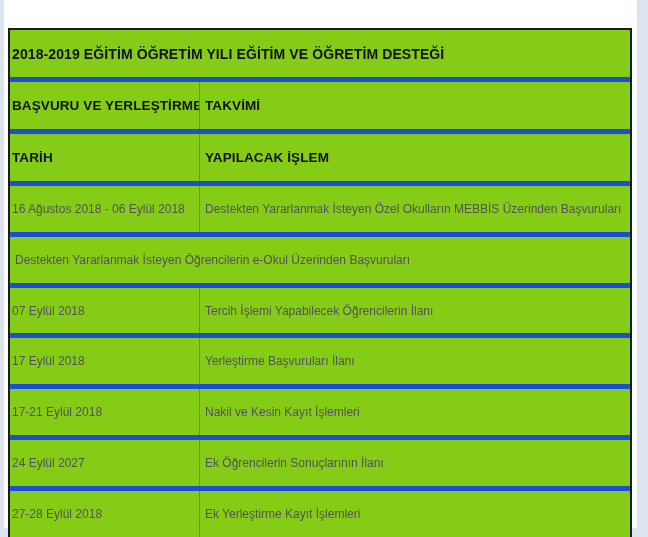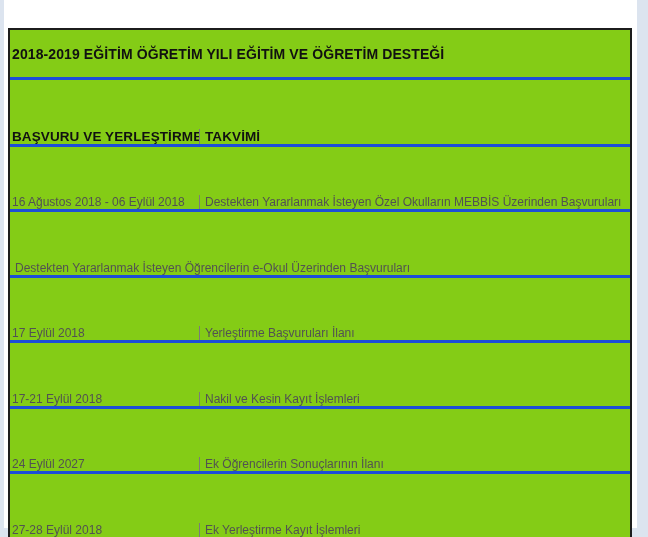--- a/index.html
+++ b/index.html
@@ -33,22 +33,21 @@
     display: flex;
     flex-direction: column;
   }
   .t-row {
     display: flex;
     flex: 1 1 auto;
     align-items: stretch;
     min-height: 0;
   }
   .t-row + .t-row {
-    border-top: 3px solid #1d4ed8;
-    align-items: flex-end;
+    border-top: 5px solid #1d4ed8;
   }
   .t-row.title-row {
     flex: 0 0 47px;
   }
   .cell {
     display: flex;
     align-items: center;
     overflow: hidden;
     white-space: nowrap;
   }
@@ -89,30 +88,38 @@
 
   <div class="t-row title-row">
     <div class="cell span-all bold-text">2018-2019 EĞİTİM ÖĞRETİM YILI EĞİTİM VE ÖĞRETİM DESTEĞİ</div>
   </div>
 
   <div class="t-row">
     <div class="cell c1 bold-text">BAŞVURU VE YERLEŞTİRME</div>
     <div class="cell c2 bold-text">TAKVİMİ</div>
   </div>
 
+  <div class="t-row">
+    <div class="cell c1 bold-text">TARİH</div>
+    <div class="cell c2 bold-text">YAPILACAK İŞLEM</div>
+  </div>
 
   <div class="t-row">
     <div class="cell c1 data-text">16 Ağustos 2018 - 06 Eylül 2018</div>
     <div class="cell c2 data-text">Destekten Yararlanmak İsteyen Özel Okulların MEBBİS Üzerinden Başvuruları</div>
   </div>
 
   <div class="t-row">
     <div class="cell c2 data-text">Destekten Yararlanmak İsteyen Öğrencilerin e-Okul Üzerinden Başvuruları</div>
   </div>
 
+  <div class="t-row">
+    <div class="cell c1 data-text">07 Eylül 2018</div>
+    <div class="cell c2 data-text">Tercih İşlemi Yapabilecek Öğrencilerin İlanı</div>
+  </div>
 
 
   <div class="t-row">
     <div class="cell c1 data-text">17 Eylül 2018</div>
     <div class="cell c2 data-text">Yerleştirme Başvuruları İlanı</div>
   </div>
 
   <div class="t-row">
     <div class="cell c1 data-text">17-21 Eylül 2018</div>
     <div class="cell c2 data-text">Nakil ve Kesin Kayıt İşlemleri</div>

